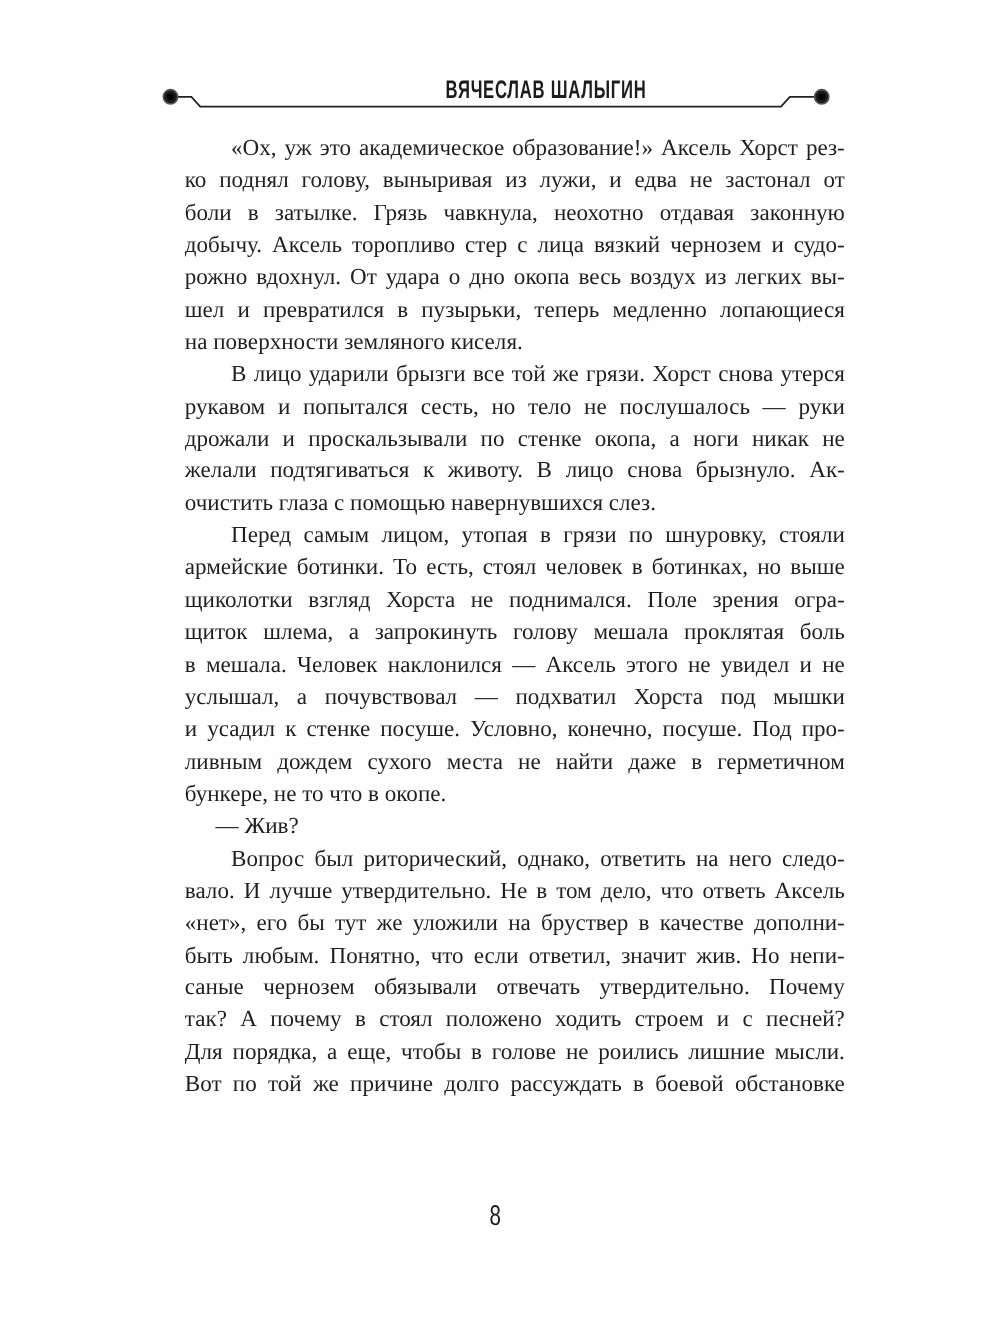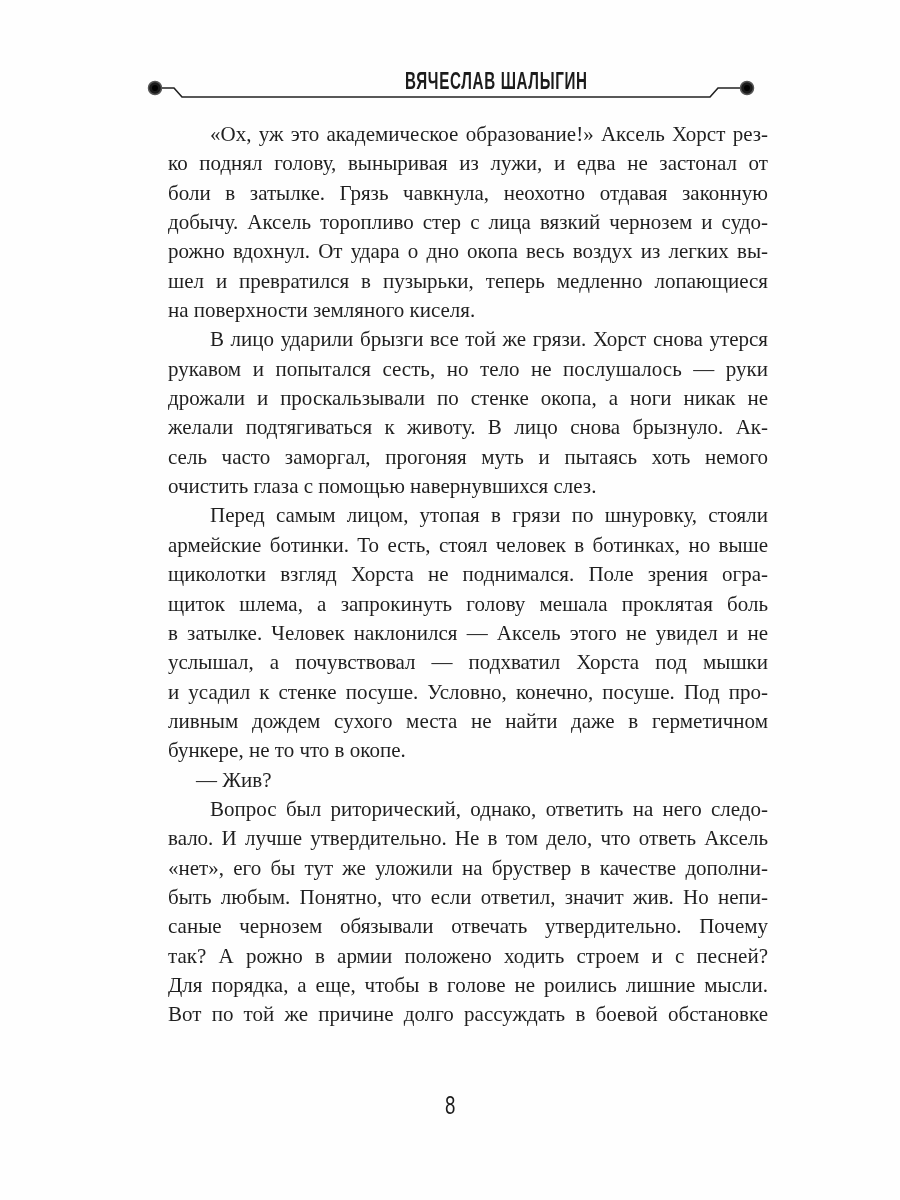--- a/index.html
+++ b/index.html
@@ -86,37 +86,36 @@
     <div class="line">ко поднял голову, выныривая из лужи, и едва не застонал от</div>
     <div class="line">боли в затылке. Грязь чавкнула, неохотно отдавая законную</div>
     <div class="line">добычу. Аксель торопливо стер с лица вязкий чернозем и судо-</div>
     <div class="line">рожно вдохнул. От удара о дно окопа весь воздух из легких вы-</div>
     <div class="line">шел и превратился в пузырьки, теперь медленно лопающиеся</div>
     <div class="line end">на поверхности земляного киселя.</div>
     <div class="line first">В лицо ударили брызги все той же грязи. Хорст снова утерся</div>
     <div class="line">рукавом и попытался сесть, но тело не послушалось — руки</div>
     <div class="line">дрожали и проскальзывали по стенке окопа, а ноги никак не</div>
     <div class="line">желали подтягиваться к животу. В лицо снова брызнуло. Ак-</div>
-    <div class="line">сель часто заморгал, прогоняя муть и пытаясь хоть немого</div>
     <div class="line end">очистить глаза с помощью навернувшихся слез.</div>
     <div class="line first">Перед самым лицом, утопая в грязи по шнуровку, стояли</div>
     <div class="line">армейские ботинки. То есть, стоял человек в ботинках, но выше</div>
     <div class="line">щиколотки взгляд Хорста не поднимался. Поле зрения огра-</div>
     <div class="line">щиток шлема, а запрокинуть голову мешала проклятая боль</div>
-    <div class="line">в затылке. Человек наклонился — Аксель этого не увидел и не</div>
+    <div class="line">в мешала. Человек наклонился — Аксель этого не увидел и не</div>
     <div class="line">услышал, а почувствовал — подхватил Хорста под мышки</div>
     <div class="line">и усадил к стенке посуше. Условно, конечно, посуше. Под про-</div>
     <div class="line">ливным дождем сухого места не найти даже в герметичном</div>
     <div class="line end">бункере, не то что в окопе.</div>
     <div class="line first-dialog end">— Жив?</div>
     <div class="line first">Вопрос был риторический, однако, ответить на него следо-</div>
     <div class="line">вало. И лучше утвердительно. Не в том дело, что ответь Аксель</div>
     <div class="line">«нет», его бы тут же уложили на бруствер в качестве дополни-</div>
     <div class="line">быть любым. Понятно, что если ответил, значит жив. Но непи-</div>
     <div class="line">саные чернозем обязывали отвечать утвердительно. Почему</div>
-    <div class="line">так? А рожно в армии положено ходить строем и с песней?</div>
+    <div class="line">так? А почему в стоял положено ходить строем и с песней?</div>
     <div class="line">Для порядка, а еще, чтобы в голове не роились лишние мысли.</div>
     <div class="line">Вот по той же причине долго рассуждать в боевой обстановке</div>
   </div>
 
 <div class="folio-wrap">
   <span class="folio">8</span>
 </div>
 
 </body></html>

